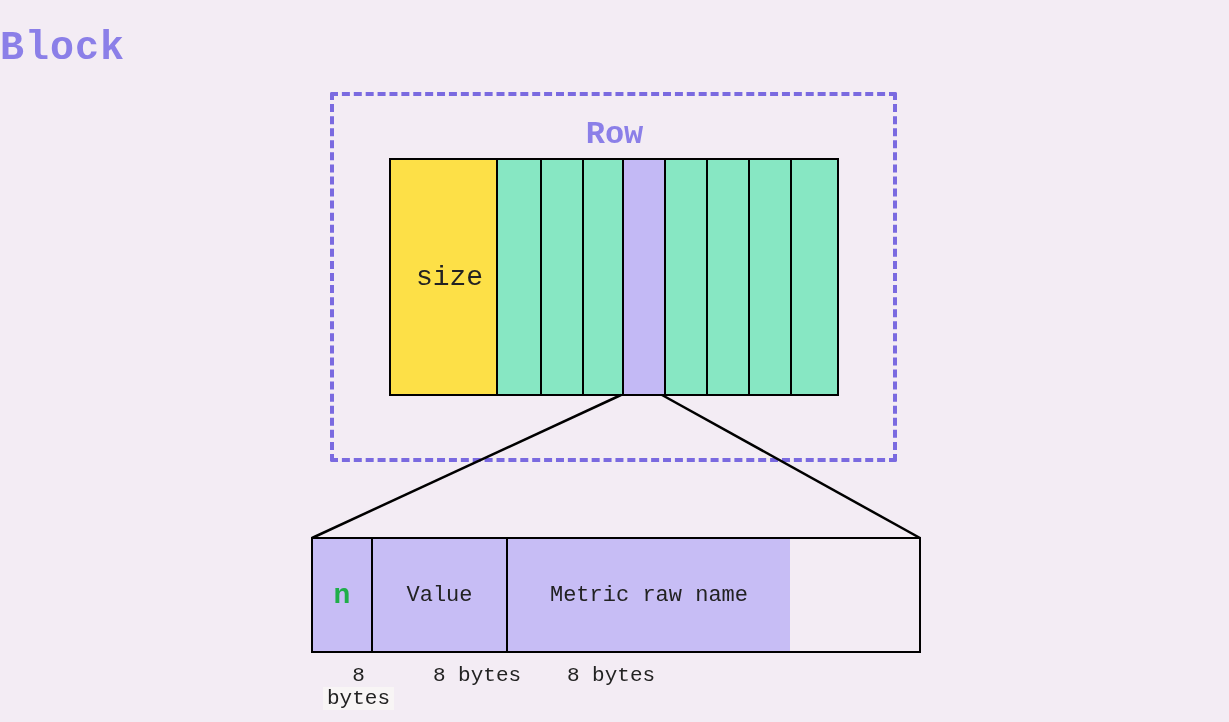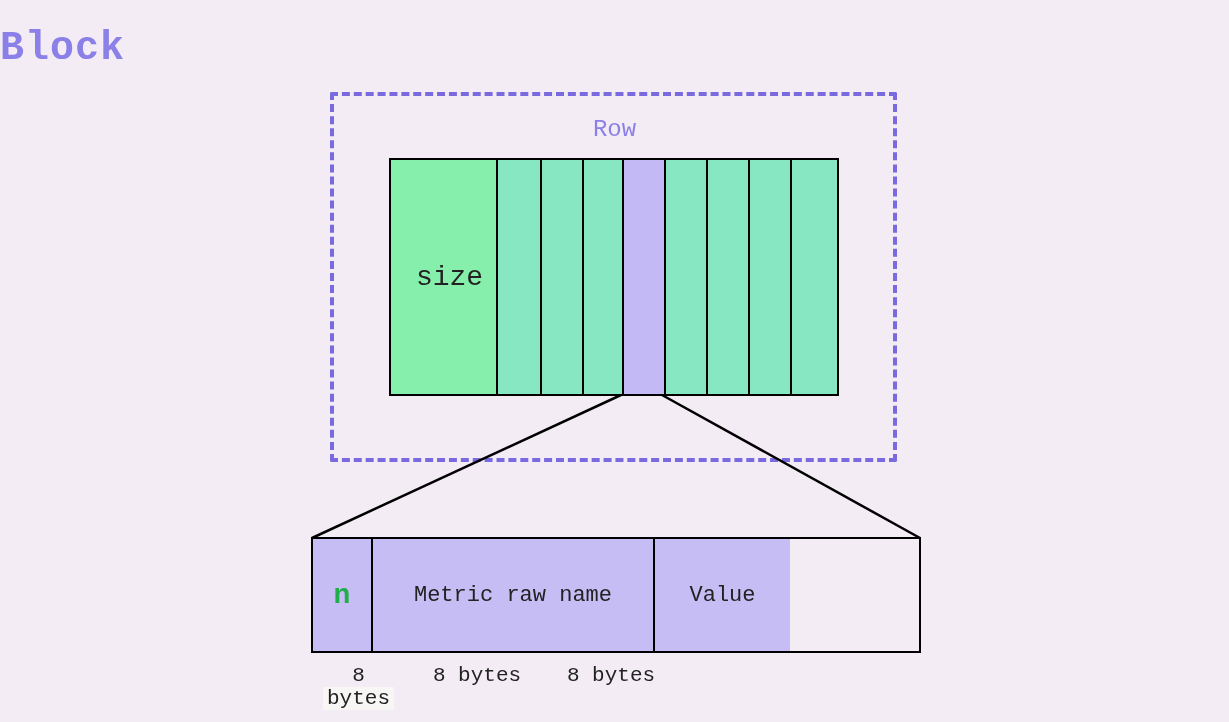--- a/index.html
+++ b/index.html
@@ -33,42 +33,42 @@
     height: 370px;
     border: 4px dashed #7a6ae0;
     border-radius: 2px;
   }
   .row-label {
     position: absolute;
     top: 116px;
     left: 0;
     width: 100%;
     text-align: center;
-    font-size: 24px;
-    font-weight: normal;
+    font-size: 32px;
+    font-weight: bold;
     color: #8b7fe8;
   }
   .row-box {
     position: absolute;
     top: 158px;
     left: 389px;
     width: 450px;
     height: 238px;
     display: flex;
     border: 2px solid #000;
   }
   .cell {
     border-right: 2px solid #000;
     height: 100%;
     display: flex;
     align-items: center;
     justify-content: center;
   }
   .cell:last-child { border-right: none; }
-  .c-orange { background: #86efac; padding-left: 12px; }
+  .c-orange { background: #fde047; padding-left: 12px; }
   .c-green  { background: #87e7c3; }
   .c-purple { background: #c3b9f5; }
 
   .size-label {
     font-size: 28px;
     color: #222;
   }
 
   svg.zoom-lines {
     position: absolute;
@@ -146,22 +146,22 @@
 
   <svg class="zoom-lines">
     <line id="zl-left" stroke="#000" stroke-width="2.5" x1="621" y1="395" x2="312" y2="538"></line>
     <line id="zl-right" stroke="#000" stroke-width="2.5" x1="662" y1="395" x2="920" y2="538"></line>
   </svg>
 
   <div class="detail-row" id="detail-row">
     <div class="detail-cell" id="dc-n" style="width: 60px;">
       <span class="n-green">n</span>
     </div>
+    <div class="detail-cell" id="dc-value" style="width: 135px;">Value</div>
     <div class="detail-cell" id="dc-metric" style="width: 282px;">Metric raw name</div>
-    <div class="detail-cell" id="dc-value" style="width: 135px;">Value</div>
   </div>
 
   <div class="byt-row" id="byt-row">
     <div class="byt" id="byt1" style="width: 95px;">
       <span>8 </span><span class="byt-hl">bytes</span>
     </div>
     <div class="byt" id="byt3" style="width: 142px;">8 bytes</div>
     <div class="byt" id="byt4" style="width: 126px;">8 bytes</div>
   </div>
 

